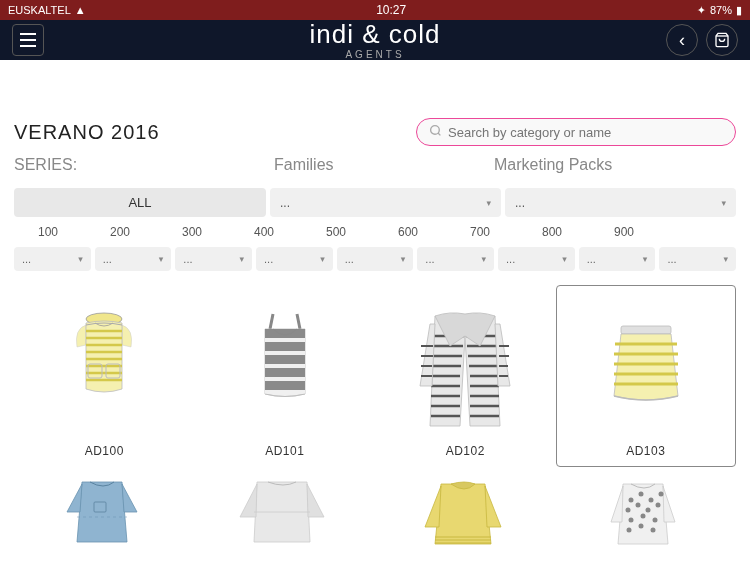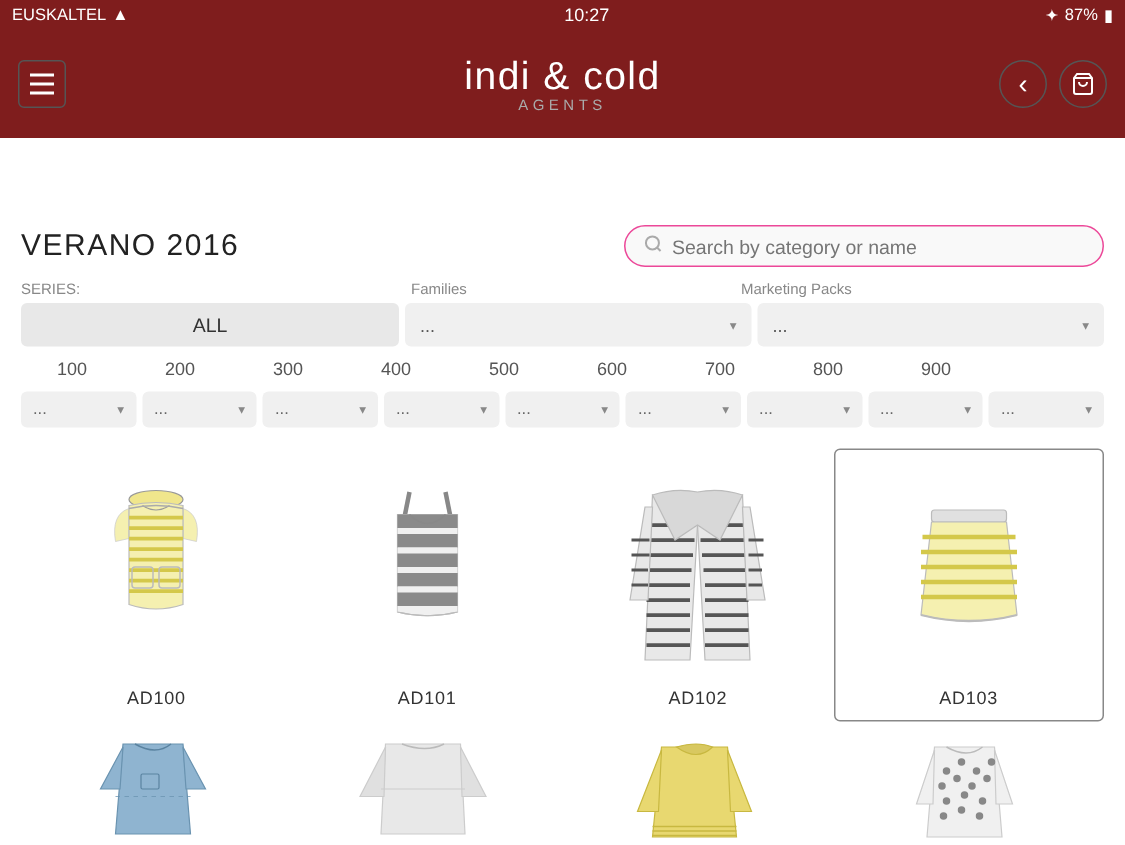--- a/index.html
+++ b/index.html
@@ -14,23 +14,23 @@
       display: flex;
       align-items: center;
       justify-content: space-between;
       padding: 0 8px;
     }
     .status-left { display: flex; align-items: center; gap: 4px; }
     .status-right { display: flex; align-items: center; gap: 4px; }
 
     
     .header {
-      background: #7f1d1d;
+      background: #0f172a;
       color: #fff;
-      height: 72px;
+      height: 40px;
       display: flex;
       align-items: center;
       justify-content: space-between;
       padding: 0 12px;
       position: relative;
     }
     .header-center {
       position: absolute;
       left: 50%;
       transform: translateX(-50%);
@@ -117,23 +117,23 @@
       font-size: 13px;
       color: #555;
       outline: none;
       width: 100%;
     }
 
     
     .filters-section { margin-bottom: 6px; }
     .filter-row-labels {
       display: flex;
-      font-size: 10px;
+      font-size: 16px;
       color: #888;
-      margin-bottom: 3px;
+      margin-bottom: 14px;
       justify-content: space-between;
     }
     .filter-label-series { width: 260px; }
     .filter-label-families { width: 220px; }
     .filter-label-marketing { flex: 1; }
 
     .filter-row-controls {
       display: flex;
       gap: 4px;
       margin-bottom: 6px;

